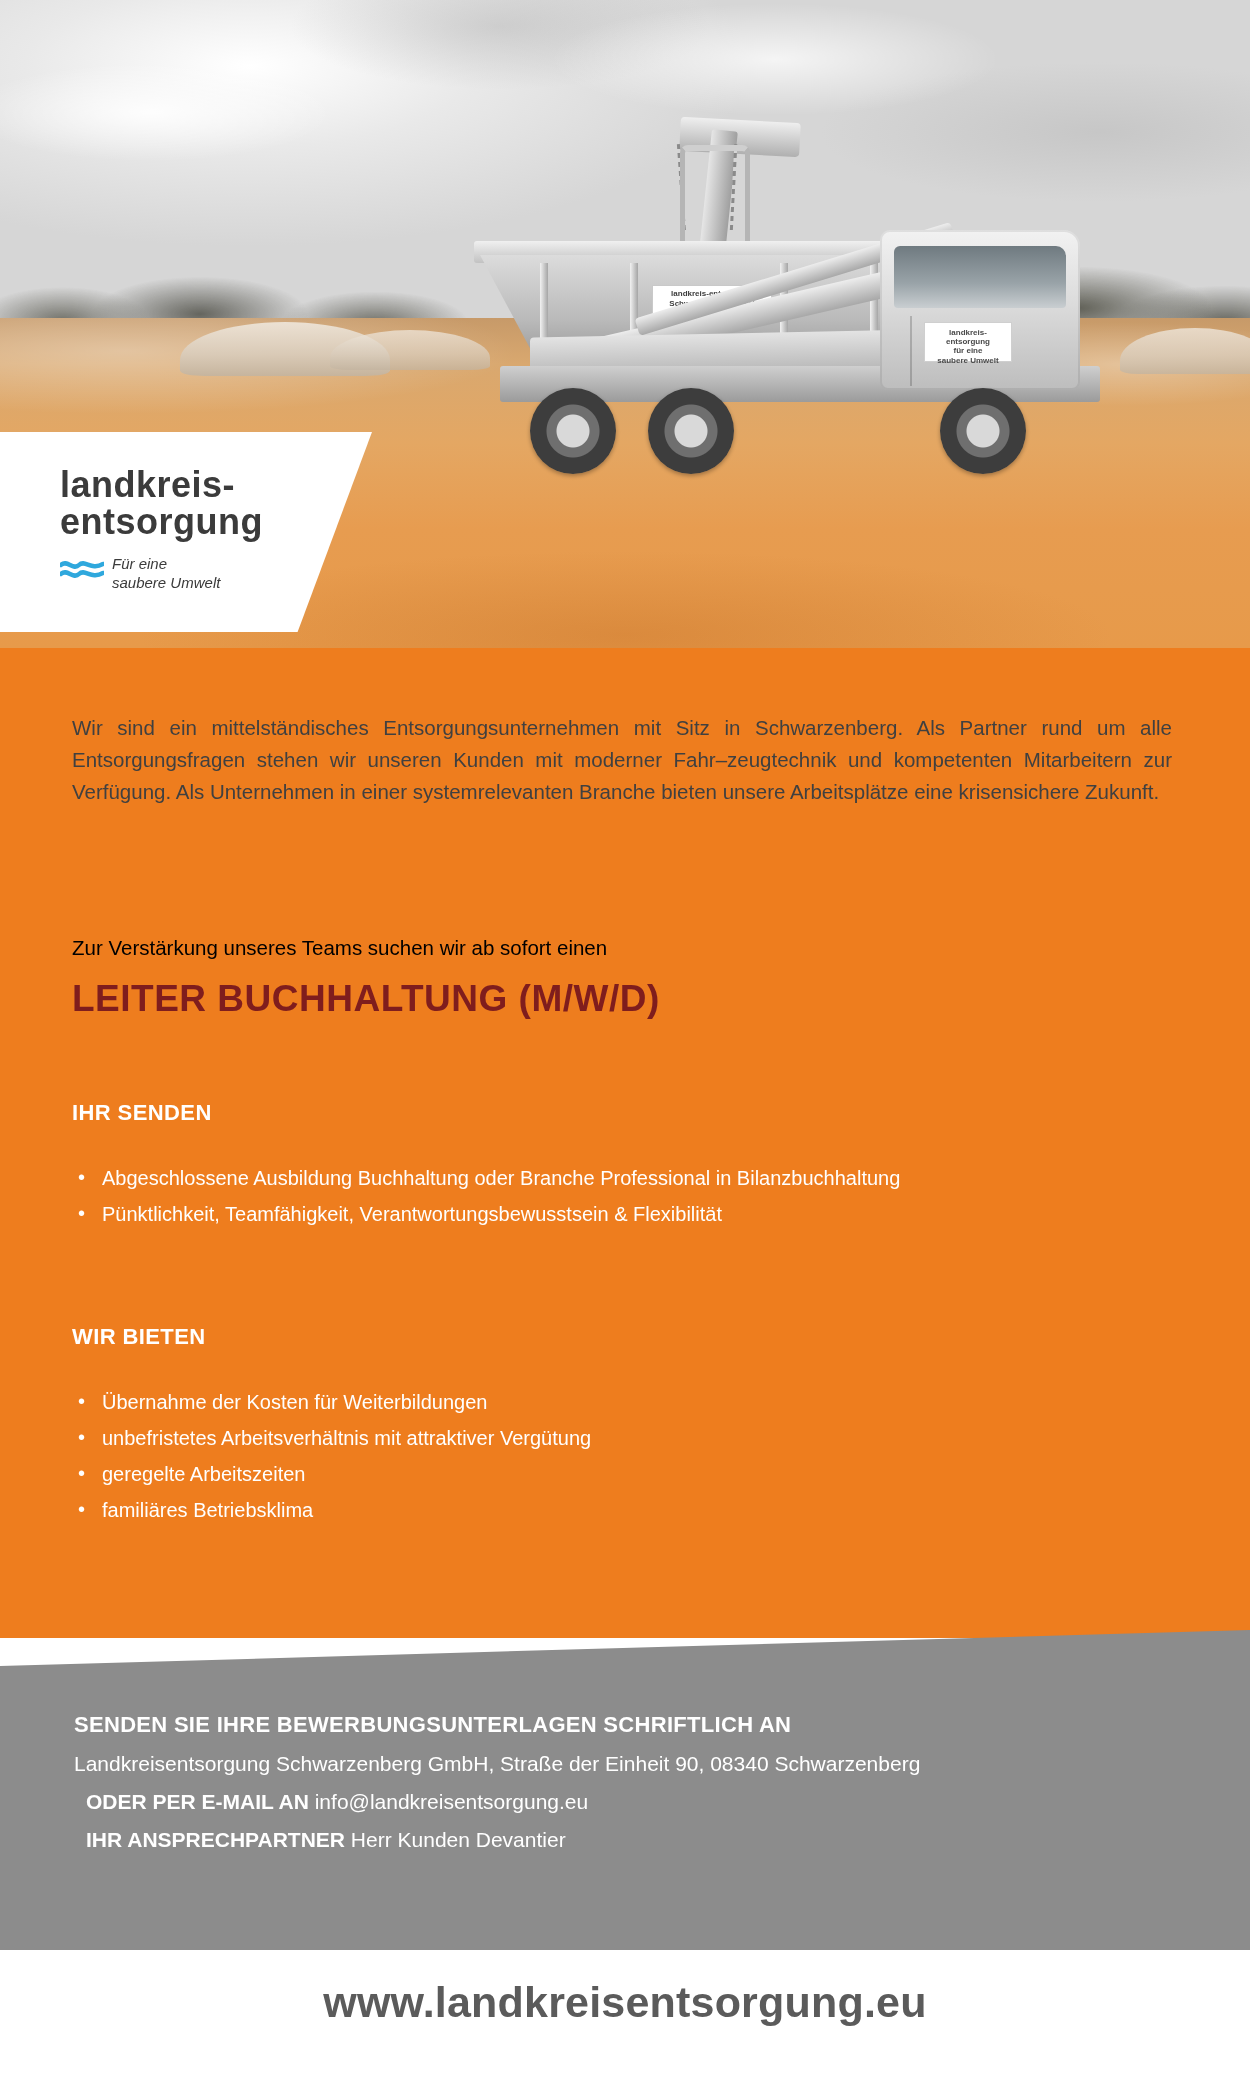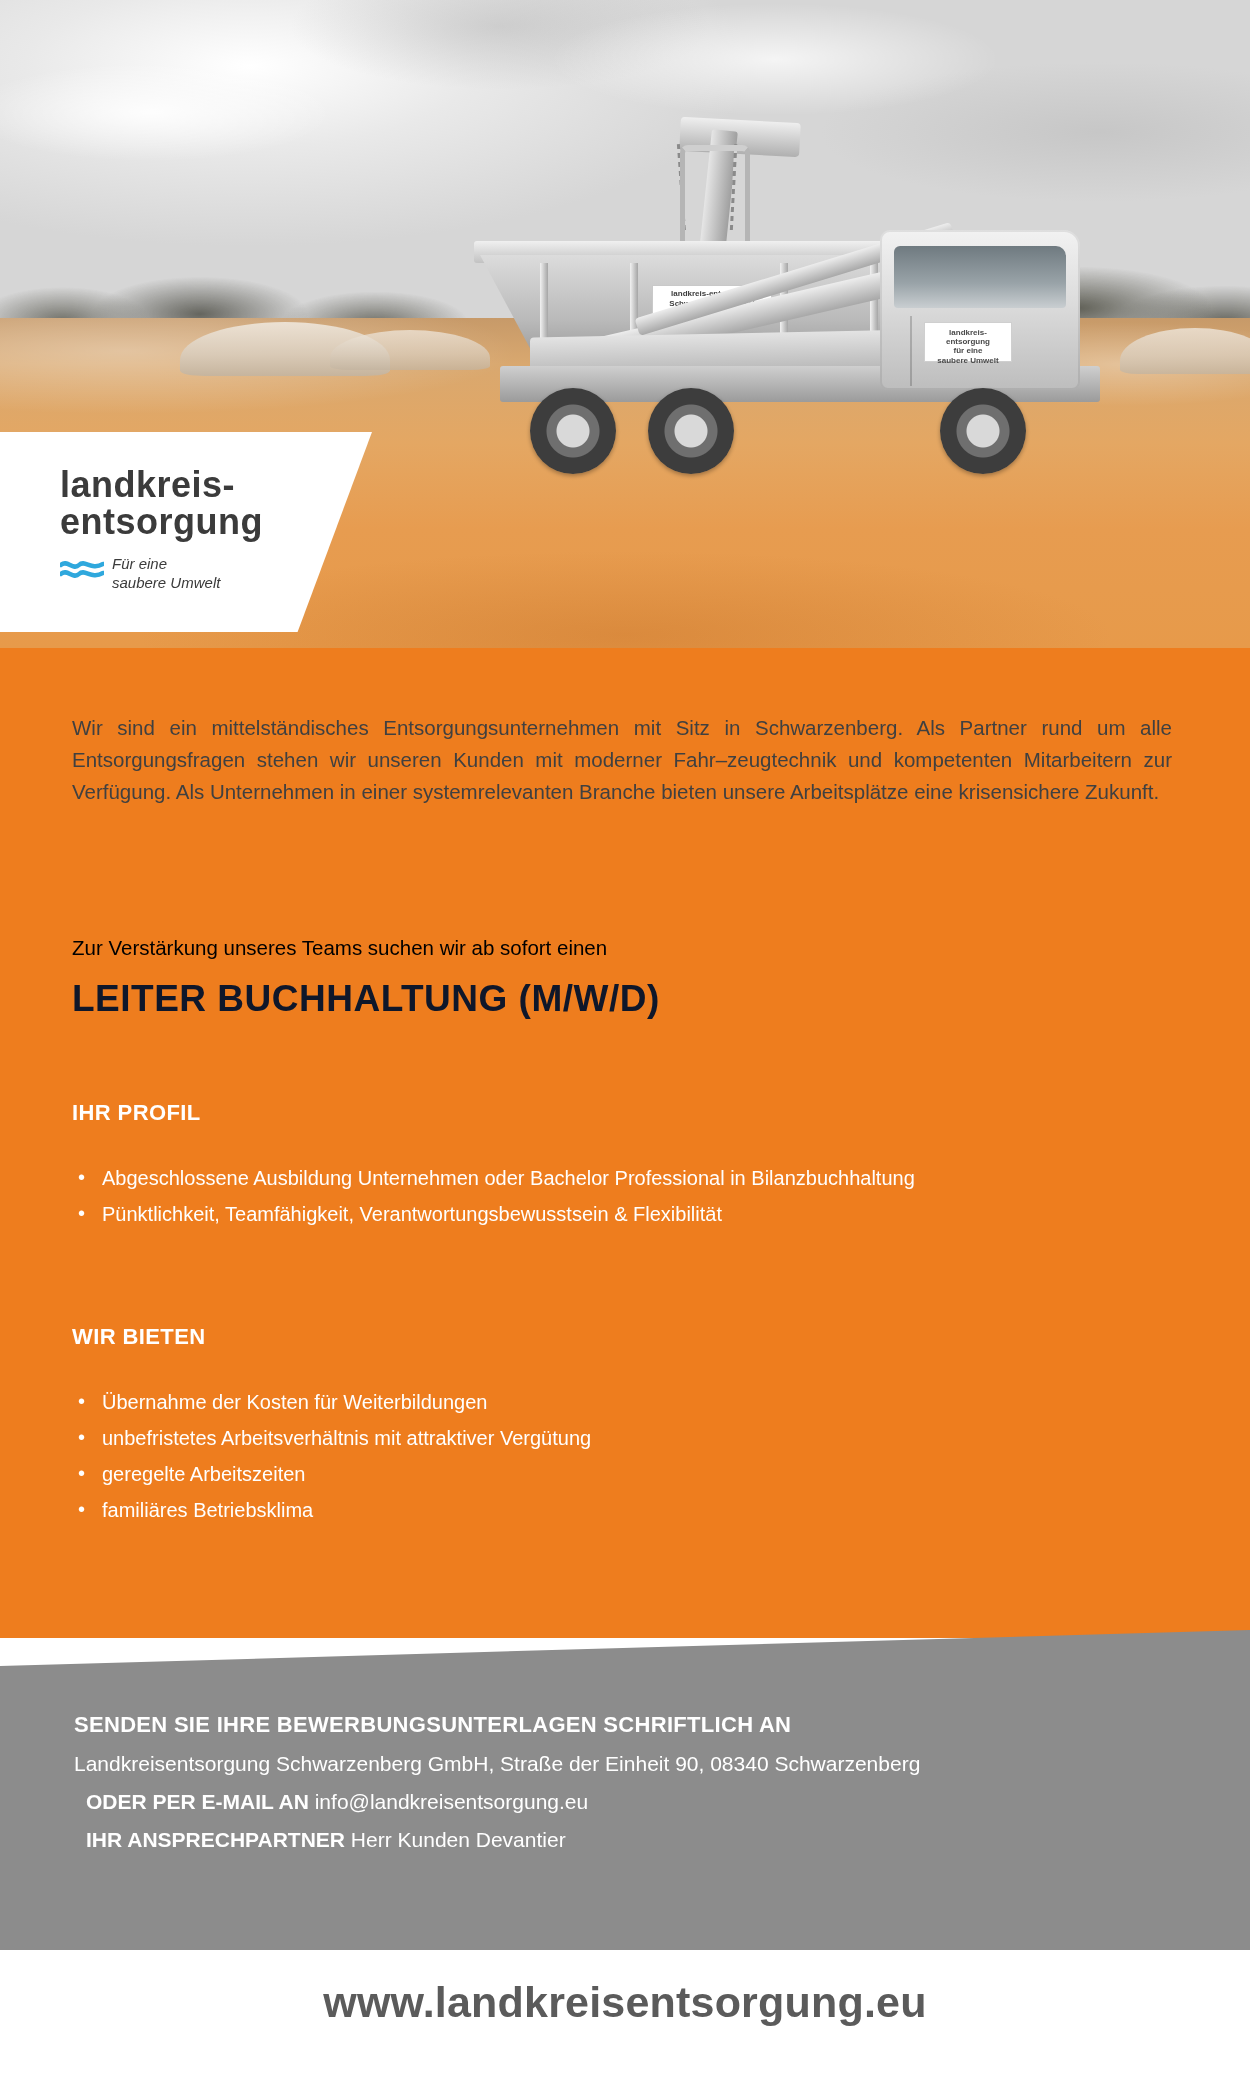--- a/index.html
+++ b/index.html
@@ -210,21 +210,21 @@
     position:absolute; left: 72px; top: 64px; width: 1100px;
     color: #404040; font-size: 20.5px; line-height: 1.55;
     text-align: justify;
   }
   .sub-intro {
     position:absolute; left: 72px; top: 288px;
     color:#000000; font-size: 20.5px;
   }
   .job-title {
     position:absolute; left: 72px; top: 330px;
-    color:#0f172a; font-size: 37px; font-weight: 700; letter-spacing: .5px;
+    color:#7f1d1d; font-size: 37px; font-weight: 700; letter-spacing: .5px;
   }
   .sec-head {
     color:#ffffff; font-size: 22px; font-weight: 700; letter-spacing: .4px;
   }
   .sec-profil { position:absolute; left: 72px; top: 452px; }
   .sec-bieten { position:absolute; left: 72px; top: 676px; }
   .bullets { position:absolute; left: 72px; color:#ffffff; font-size: 20px; line-height: 1.0; }
   .bullets.b1 { top: 520px; }
   .bullets.b2 { top: 744px; }
   .bullets li {
@@ -322,23 +322,23 @@
   </div>
 
   <div class="main-orange">
 
     <p class="intro">Wir sind ein mittelständisches Entsorgungsunternehmen mit Sitz in Schwarzenberg. Als Partner rund um alle Entsorgungsfragen stehen wir unseren Kunden mit moderner Fahr–zeugtechnik und kompetenten Mitarbeitern zur Verfügung. Als Unternehmen in einer systemrelevanten Branche bieten unsere Arbeitsplätze eine krisensichere Zukunft.</p>
 
     <p class="sub-intro">Zur Verstärkung unseres Teams suchen wir ab sofort einen</p>
 
     <h1 class="job-title">LEITER BUCHHALTUNG (M/W/D)</h1>
 
-    <h2 class="sec-head sec-profil">IHR PROFIL</h2>
+    <h2 class="sec-head sec-profil">IHR SENDEN</h2>
     <ul class="bullets b1">
-      <li>Abgeschlossene Ausbildung Unternehmen oder Bachelor Professional in Bilanzbuchhaltung</li>
+      <li>Abgeschlossene Ausbildung Buchhaltung oder Branche Professional in Bilanzbuchhaltung</li>
       <li>Pünktlichkeit, Teamfähigkeit, Verantwortungsbewusstsein &amp; Flexibilität</li>
     </ul>
 
     <h2 class="sec-head sec-bieten">WIR BIETEN</h2>
     <ul class="bullets b2">
       <li>Übernahme der Kosten für Weiterbildungen</li>
       <li>unbefristetes Arbeitsverhältnis mit attraktiver Vergütung</li>
       <li>geregelte Arbeitszeiten</li>
       <li>familiäres Betriebsklima</li>
     </ul>

